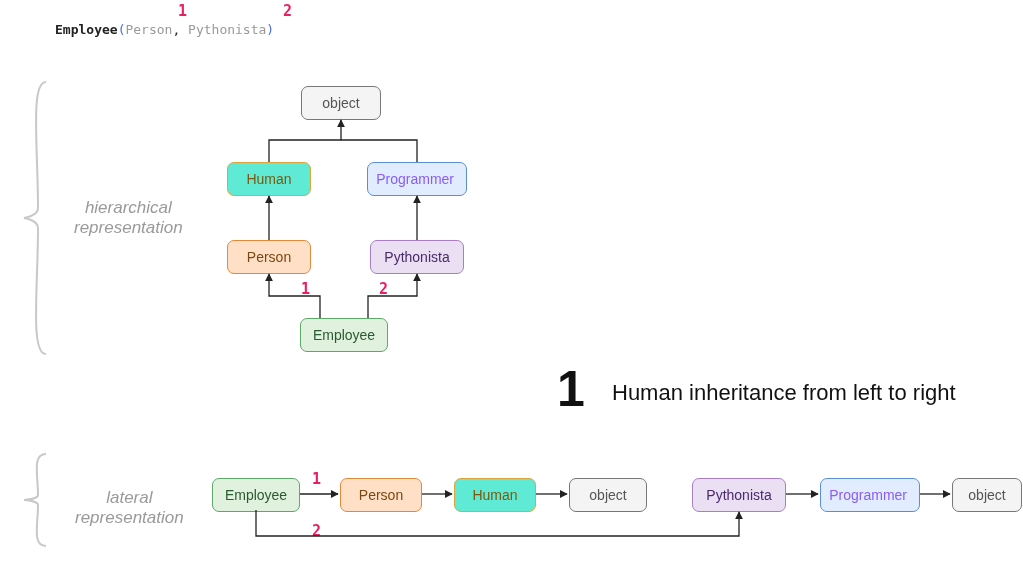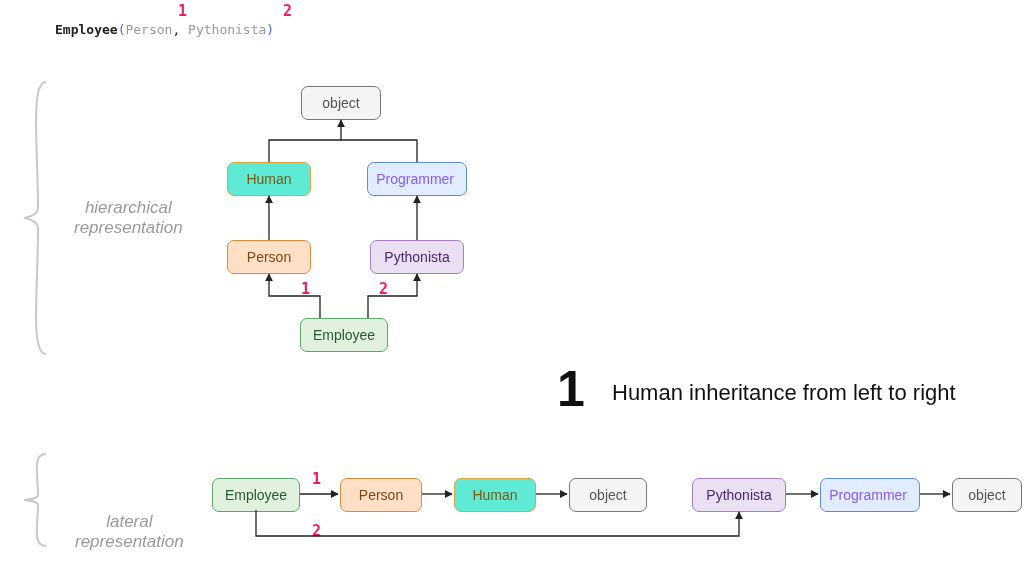--- a/index.html
+++ b/index.html
@@ -135,21 +135,21 @@
 </svg>
 
 <div class="big-one" style="top:360px; left:557px;">1</div>
 <div class="big-text" style="top:380px; left:612px;">Human inheritance from left to right</div>
 
 <div class="brace" style="top:450px; left:20px;">
   <svg width="32" height="100" viewBox="0 0 32 100">
     <path d="M26 4 C12 4 18 25 18 45 C18 49 4 50 4 50 C4 50 18 51 18 55 C18 75 12 96 26 96" fill="none" stroke="#c8c8c8" stroke-width="2"></path>
   </svg>
 </div>
-<div class="section-label" style="top:512px; left:75px;">
+<div class="section-label" style="top:488px; left:75px;">
   <span>lateral</span><br>
   <span>representation</span>
 </div>
 
 <div class="node c-employee" style="top:478px; left:212px; width:88px;">
     <span>Employee</span>
   </div>
 <div class="node c-person" style="top:478px; left:340px; width:82px;">
     <span>Person</span>
   </div>

